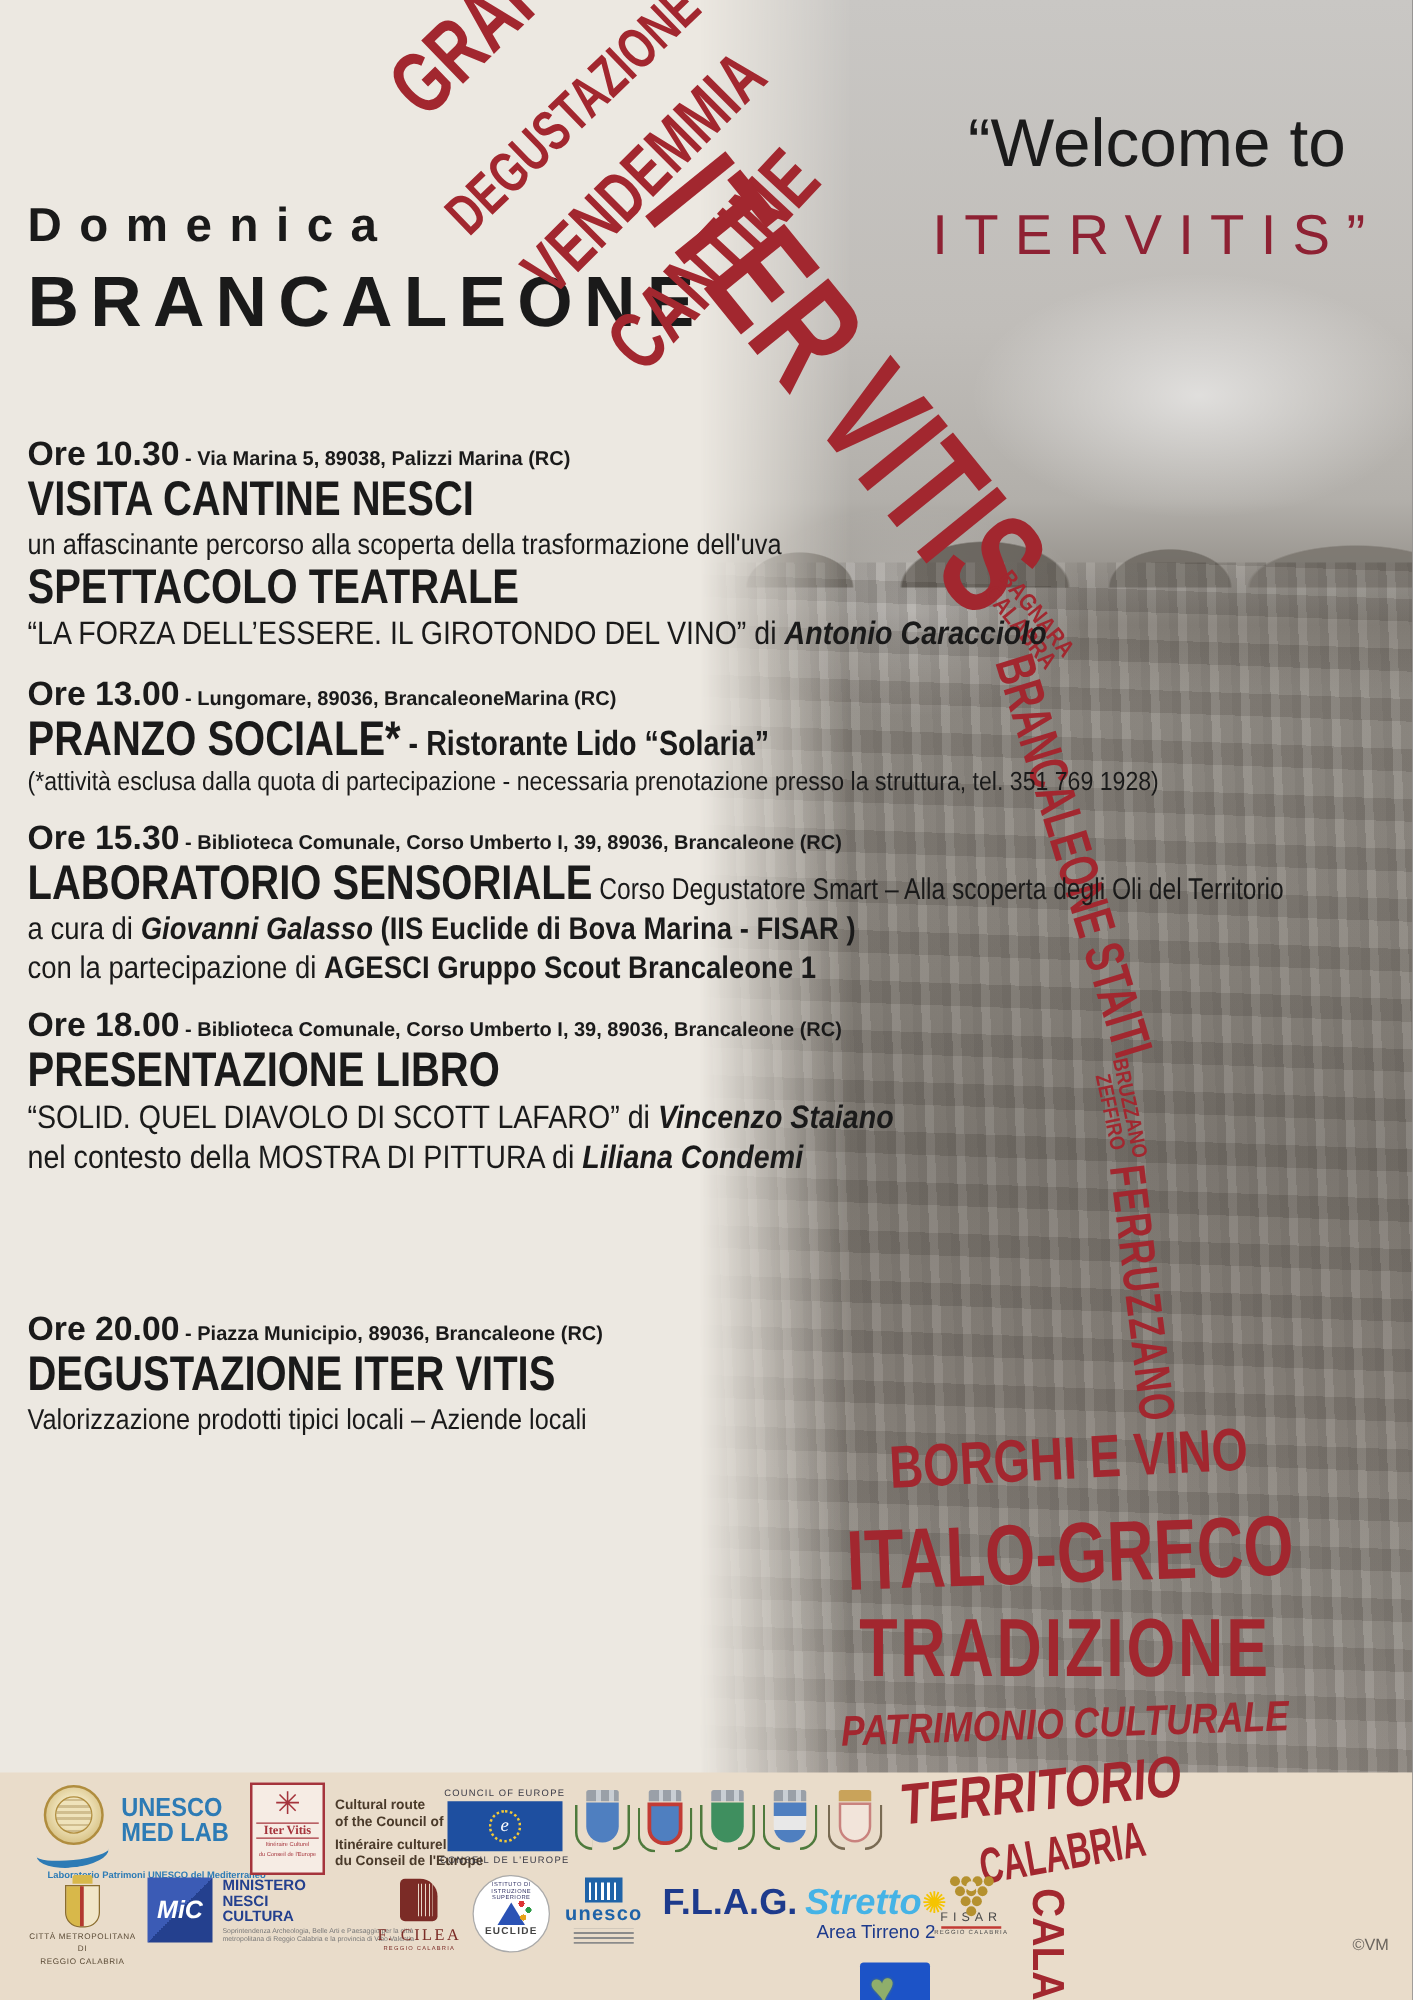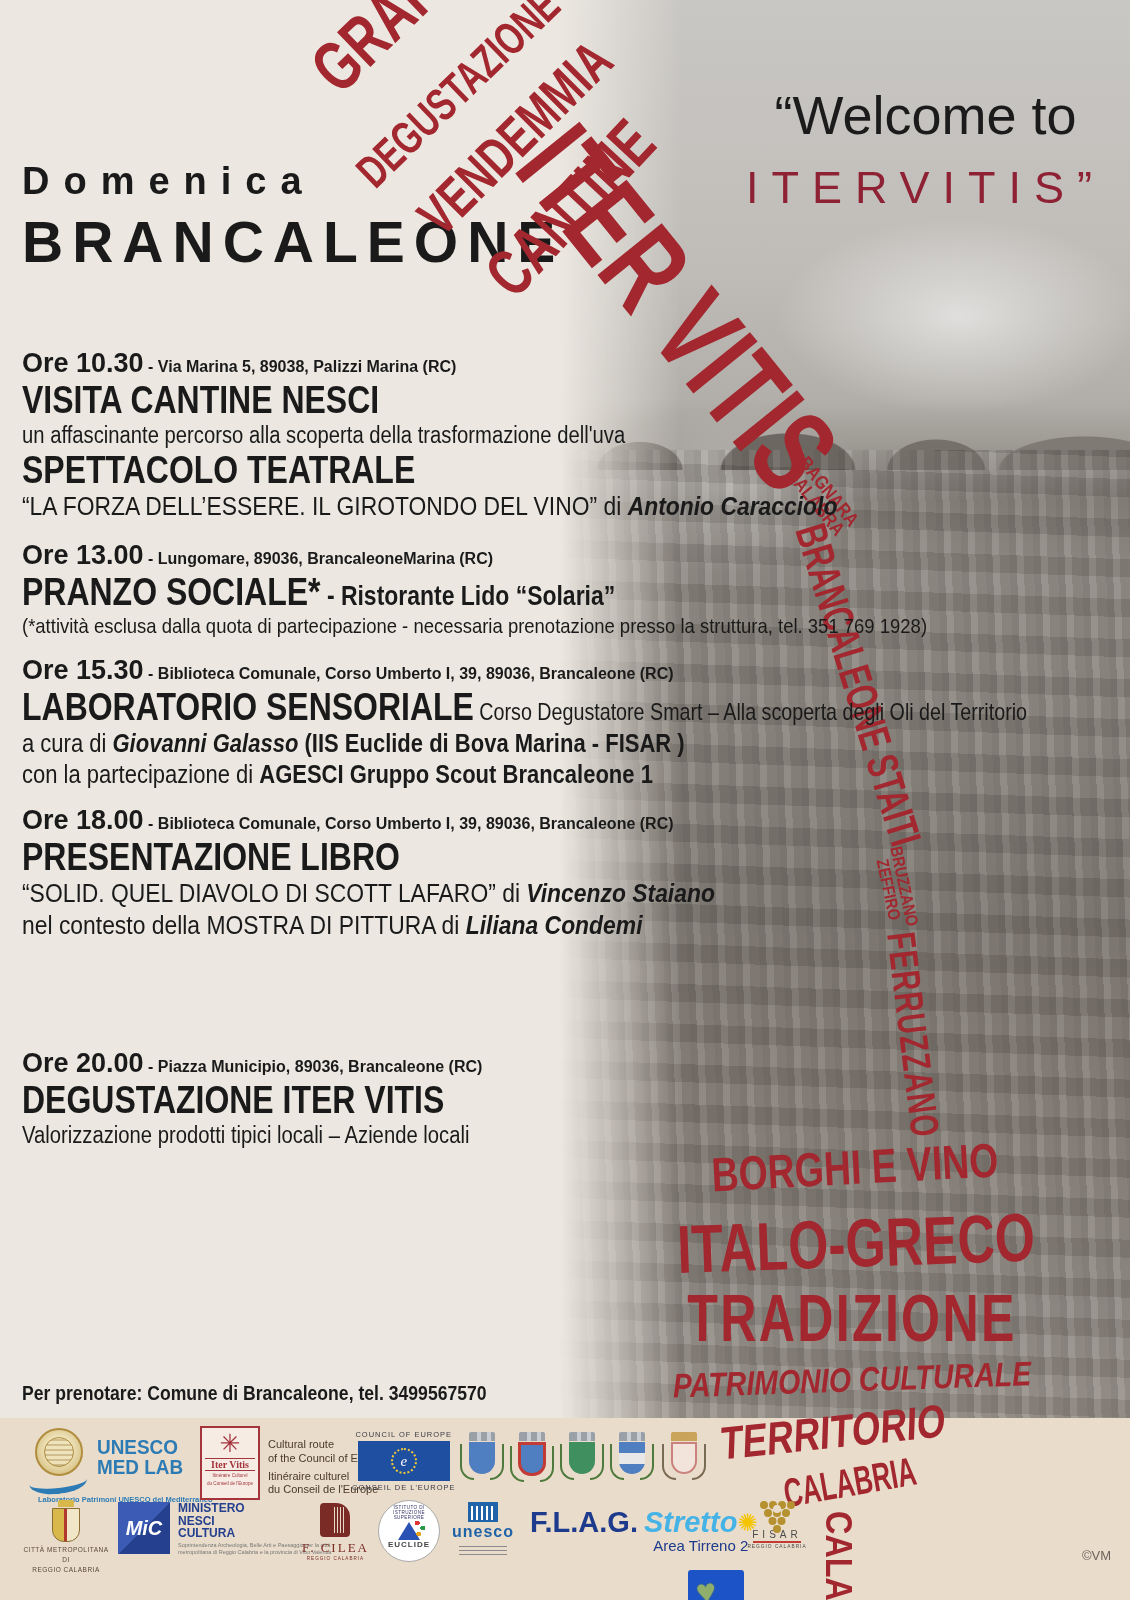--- a/index.html
+++ b/index.html
@@ -79,21 +79,21 @@
   .seal:after{content:"";position:absolute;inset:7px;border-radius:50%;border:1px solid #b08d3e;
     background:repeating-linear-gradient(0deg,rgba(150,120,60,.35) 0 2px,transparent 2px 5px);}
   .wave{position:absolute;left:-6px;bottom:-8px;width:58px;height:18px;border-radius:50%;
     border-bottom:6px solid #2d7bb5;transform:rotate(-6deg);}
   .medlab-name{color:#2d7bb5;font-weight:bold;font-size:21px;line-height:.95;transform:scaleX(.9);transform-origin:0 50%;}
   .medlab-cap{color:#2d7bb5;font-size:7.5px;font-weight:bold;margin-top:3px;white-space:nowrap;}
   .iv-box{width:56px;height:70px;background:#f6ece4;border:2px solid #a5343c;text-align:center;color:#a5343c;}
   .iv-sun{font-size:25px;line-height:30px;}
   .iv-name{font-size:10px;font-weight:bold;font-family:"Liberation Serif",serif;border-top:1px solid #a5343c;border-bottom:1px solid #a5343c;margin:0 3px;}
   .iv-cap{font-size:4.6px;line-height:1.3;margin-top:2px;}
-  .croute{font-size:11px;font-weight:normal;color:#4a3a2a;line-height:1.25;}
+  .croute{font-size:11px;font-weight:bold;color:#4a3a2a;line-height:1.25;}
   .croute .fr{margin-top:4px;}
   .coe{text-align:center;}
   .coe-top,.coe-bot{font-size:7.5px;letter-spacing:1px;color:#3a3a46;}
   .coe-box{width:92px;height:40px;background:#1e4fa0;margin:2px auto;display:flex;align-items:center;justify-content:center;}
   .coe-ring{width:22px;height:22px;border-radius:50%;border:2px dotted #f3c937;display:flex;align-items:center;justify-content:center;
     color:#fff;font-family:"Liberation Serif",serif;font-style:italic;font-size:15px;}
   .crest{width:44px;height:64px;}
   .crown{width:26px;height:9px;margin:0 auto;background:linear-gradient(90deg,#9aa0a8 0 30%,#c9ced4 30% 45%,#9aa0a8 45% 70%,#c9ced4 70% 85%,#9aa0a8 85%);border-radius:2px 2px 0 0;}
   .shield{width:26px;height:32px;margin:1px auto 0;border-radius:0 0 13px 13px;position:relative;}
   .laurel{position:relative;width:44px;height:0;}
@@ -231,23 +231,20 @@
 
   <div class="abs evt" style="top:1048px;">
     <div class="nw"><span class="evt-time">Ore 20.00</span>
       <span class="evt-addr">- Piazza Municipio, 89036, Brancaleone (RC)</span></div>
     <div class="evt-title nw cx82">DEGUSTAZIONE ITER VITIS</div>
     <div class="evt-sub nw cx88">Valorizzazione prodotti tipici locali – Aziende locali</div>
   </div>
 
 
 
-  <div class="abs" style="left:22px;top:1382px;">
-    <div class="booking nw cx88">Per prenotare: Comune di Brancaleone, tel. 3499567570</div>
-  </div>
 
   <div class="lg medlab" style="left:35px;top:1428px;">
     <div style="position:relative;width:58px;height:58px;">
       <div class="seal"></div>
       <div class="wave"></div>
     </div>
     <div>
       <div class="medlab-name">UNESCO</div>
       <div class="medlab-name">MED LAB</div>
     </div>

